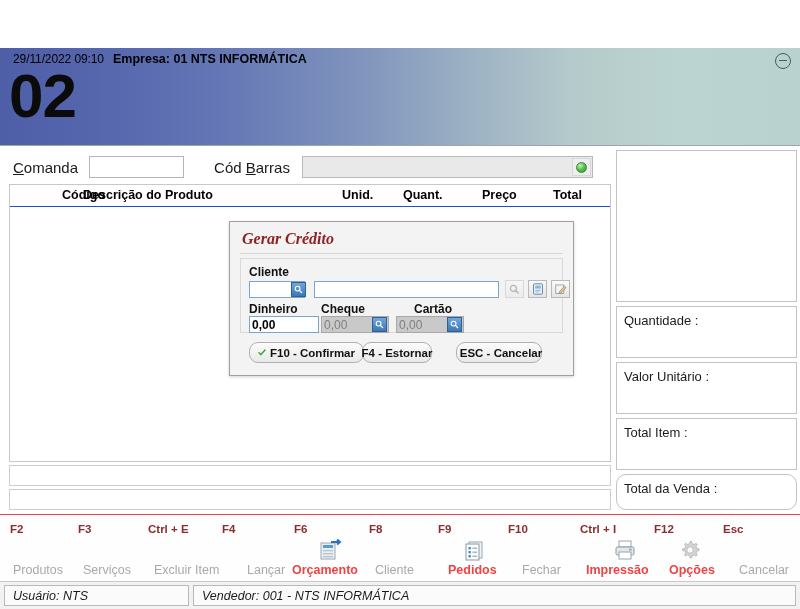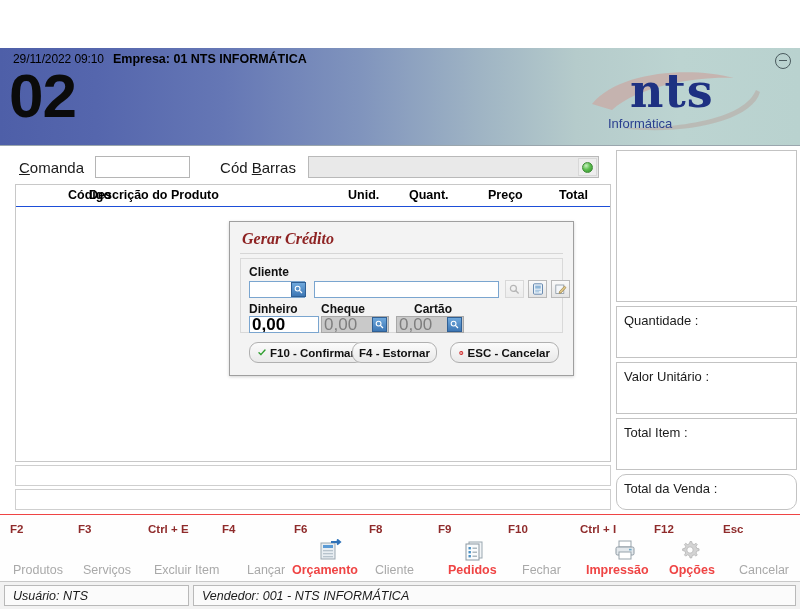--- a/index.html
+++ b/index.html
@@ -79,21 +79,21 @@
     flex: 1 1 auto;
     display: flex;
     background: #ffffff;
     padding: 0;
   }
   .left-col {
     width: 615px; flex: 0 0 615px;
     position: relative;
     display: flex; flex-direction: column;
     background: #ffffff;
-    padding: 4px 3px 0 14px;
+    padding: 4px 3px 0 8px;
   }
 
   
   .toprow {
     height: 34px; flex: 0 0 34px;
     display: flex; align-items: center;
     padding-left: 5px;
   }
   .lbl-comanda {
     font-size: 15px; color: #1b1b1b;
@@ -254,21 +254,21 @@
   }
   .fld-label {
     position: absolute;
     font-size: 12px; font-weight: bold; color: #111;
   }
   .sm-input {
     position: absolute;
     height: 17px;
     border: 1px solid #7aa5cf;
     background: #ffffff;
-    font-size: 17px;
+    font-size: 12px;
     padding: 0 2px;
   }
   .sm-input.bold { font-weight: bold; }
   .sm-input.dis {
     border: 1px solid #a8a8a8;
     background: #c9c9c9;
     color: #7e7e7e;
   }
   .magbtn {
     position: absolute;
@@ -305,28 +305,20 @@
 <body>
 
 <div id="app">
 
   <div class="header">
     <div class="hdr-date">29/11/2022 09:10</div>
     <div class="hdr-empresa">Empresa: 01 NTS INFORMÁTICA</div>
     <div class="hdr-bignum">02</div>
     <div class="minbtn"></div>
 
-    <div class="logo">
-      <svg class="logo-swoosh" width="190" height="72" viewBox="0 0 190 72">
-        <path d="M8,38 C34,6 104,0 150,12 C120,10 56,18 28,44 Z" fill="#c9a9a4" opacity="0.75"></path>
-        <path d="M176,26 C168,56 96,70 38,62 C104,62 160,52 172,24 Z" fill="#b9b0ab" opacity="0.7"></path>
-      </svg>
-      <div class="logo-nts">nts</div>
-      <div class="logo-sub">Informática</div>
-    </div>
   </div>
 
   <div class="body-wrap">
 
     <div class="left-col">
 
       <div class="toprow">
         <div class="lbl-comanda"><u>C</u>omanda</div>
         <input class="inp-comanda" type="text" value="" style="">
         <div class="lbl-codbarras">Cód <u>B</u>arras</div>
@@ -539,25 +531,25 @@
       </div>
     </div>
 
     <div class="mbtn" style="left:19px; top:120px; width:115px">
       <svg class="ico-check" viewBox="0 0 12 12">
         <path d="M1.5,6.3 L4.3,9.2 L10.5,2.2" fill="none" stroke="#2e9e2e" stroke-width="2.1" stroke-linecap="round" stroke-linejoin="round"></path>
       </svg>
       <span>F10 - Confirmar</span>
     </div>
 
-    <div class="mbtn" style="left:122px; top:120px; width:85px">
+    <div class="mbtn" style="left:132px; top:120px; width:70px">
       <span>F4 - Estornar</span>
     </div>
 
-    <div class="mbtn" style="left:220px; top:120px; width:109px">
+    <div class="mbtn" style="left:226px; top:120px; width:86px">
       <svg class="ico-x" viewBox="0 0 12 12">
         <circle cx="6" cy="6" r="5.3" fill="#cc2222"></circle>
         <path d="M3.8,3.8 L8.2,8.2 M8.2,3.8 L3.8,8.2" stroke="#ffffff" stroke-width="1.7" stroke-linecap="round"></path>
       </svg>
       <span>ESC - Cancelar</span>
     </div>
   </div>
 
 </div>
 

